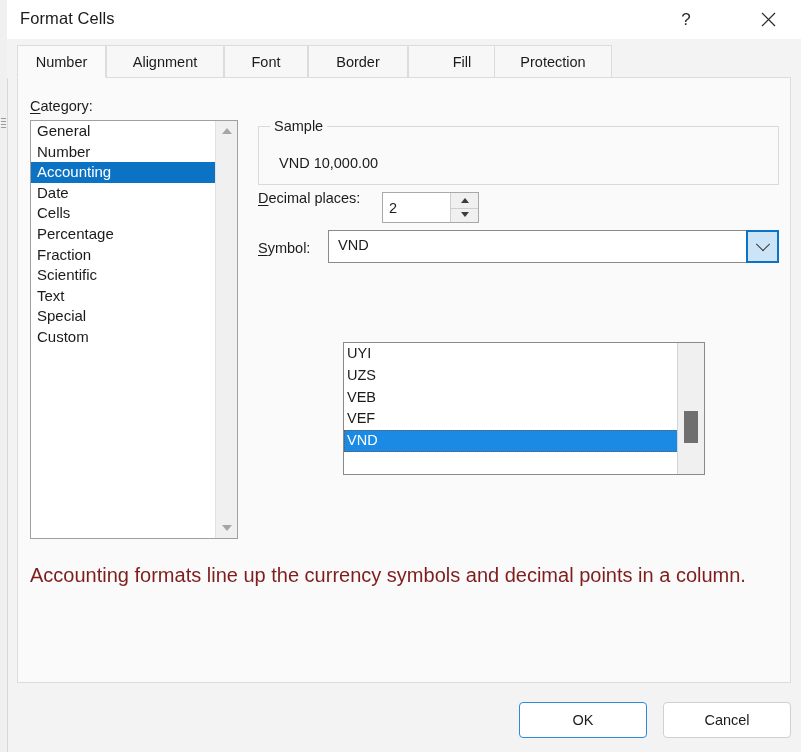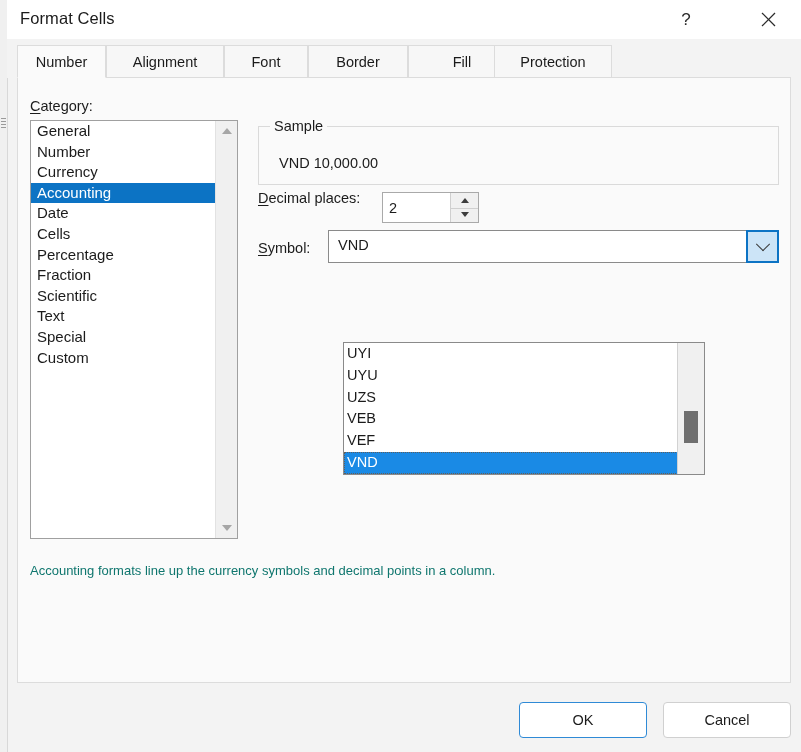--- a/index.html
+++ b/index.html
@@ -379,22 +379,22 @@
     height: 32px;
     background: #6f6f6f;
   }
 
   
   #description {
     position: absolute;
     left: 12px;
     top: 484px;
     width: 740px;
-    font-size: 13px;
-    color: #0f766e;
+    font-size: 20px;
+    color: #7f1d1d;
     line-height: 1.35;
   }
 
   
   .btn {
     position: absolute;
     top: 702px;
     height: 36px;
     background: #ffffff;
     border: 1px solid #d0d0d0;
@@ -466,21 +466,20 @@
     </div>
 
   <div id="content-panel">
 
     <div class="lbl" id="cat-label"><span class="acc">C</span>ategory:</div>
 
     <div id="cat-list">
       <div class="cat-items" id="cat-items">
           <div class="cat-item">General</div>
           <div class="cat-item">Number</div>
-          <div class="cat-item">Currency</div>
           <div class="cat-item sel">Accounting</div>
           <div class="cat-item">Date</div>
           <div class="cat-item">Cells</div>
           <div class="cat-item">Percentage</div>
           <div class="cat-item">Fraction</div>
           <div class="cat-item">Scientific</div>
           <div class="cat-item">Text</div>
           <div class="cat-item">Special</div>
           <div class="cat-item">Custom</div>
         </div>
@@ -515,21 +514,20 @@
     <div id="sym-combo">
       <div id="sym-value">VND</div>
       <div id="sym-arrow-btn">
         <span class="chev"></span>
       </div>
     </div>
 
     <div id="sym-dropdown">
       <div class="dd-items" id="dd-items">
           <div class="dd-item">UYI</div>
-          <div class="dd-item">UYU</div>
           <div class="dd-item">UZS</div>
           <div class="dd-item">VEB</div>
           <div class="dd-item">VEF</div>
           <div class="dd-item sel">VND</div>
         </div>
       <div id="dd-scroll">
         <div id="dd-thumb"></div>
       </div>
     </div>
 

